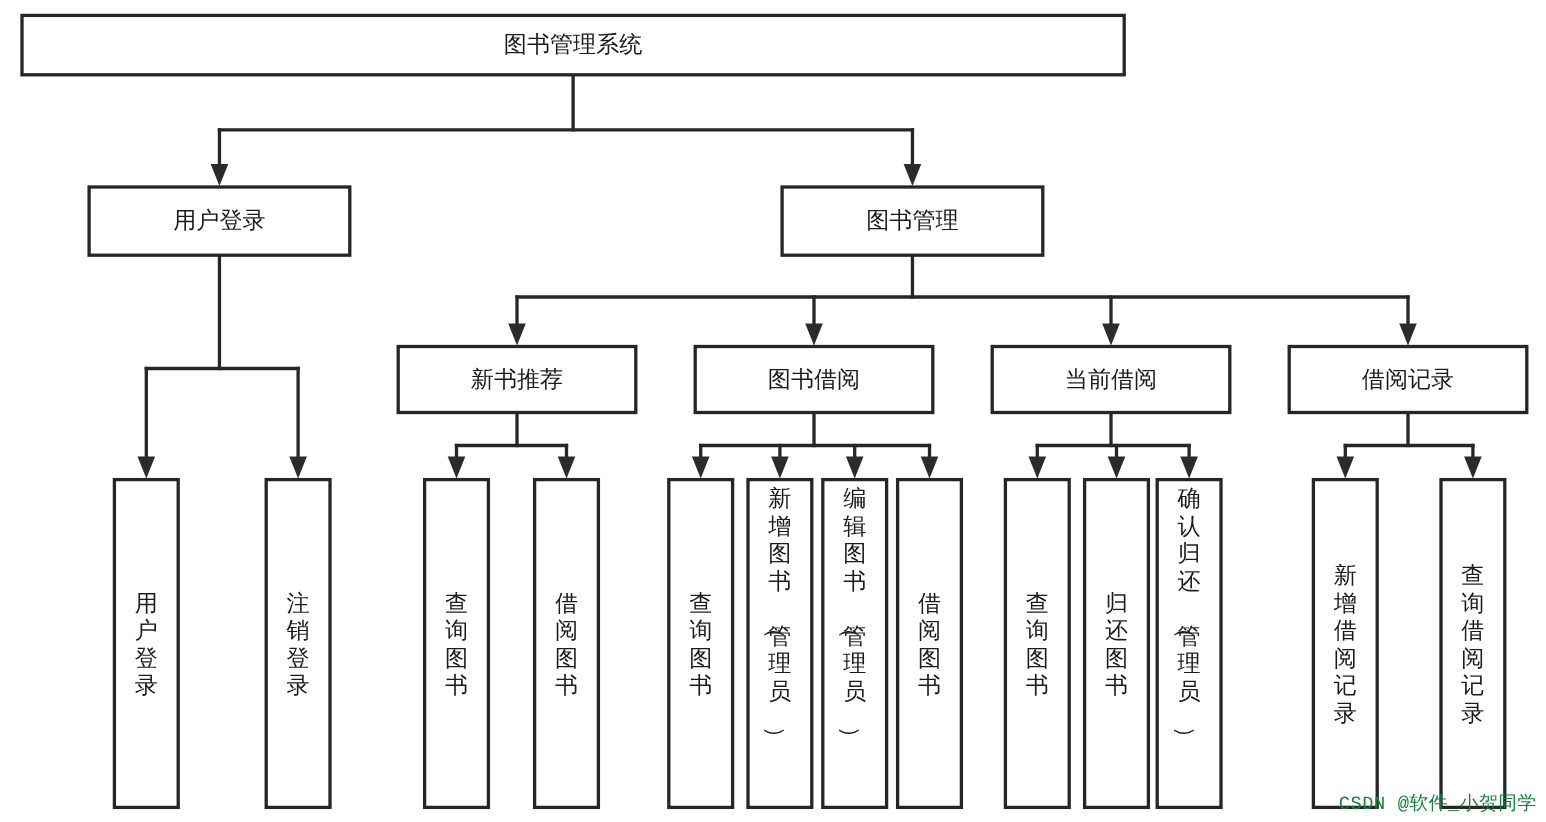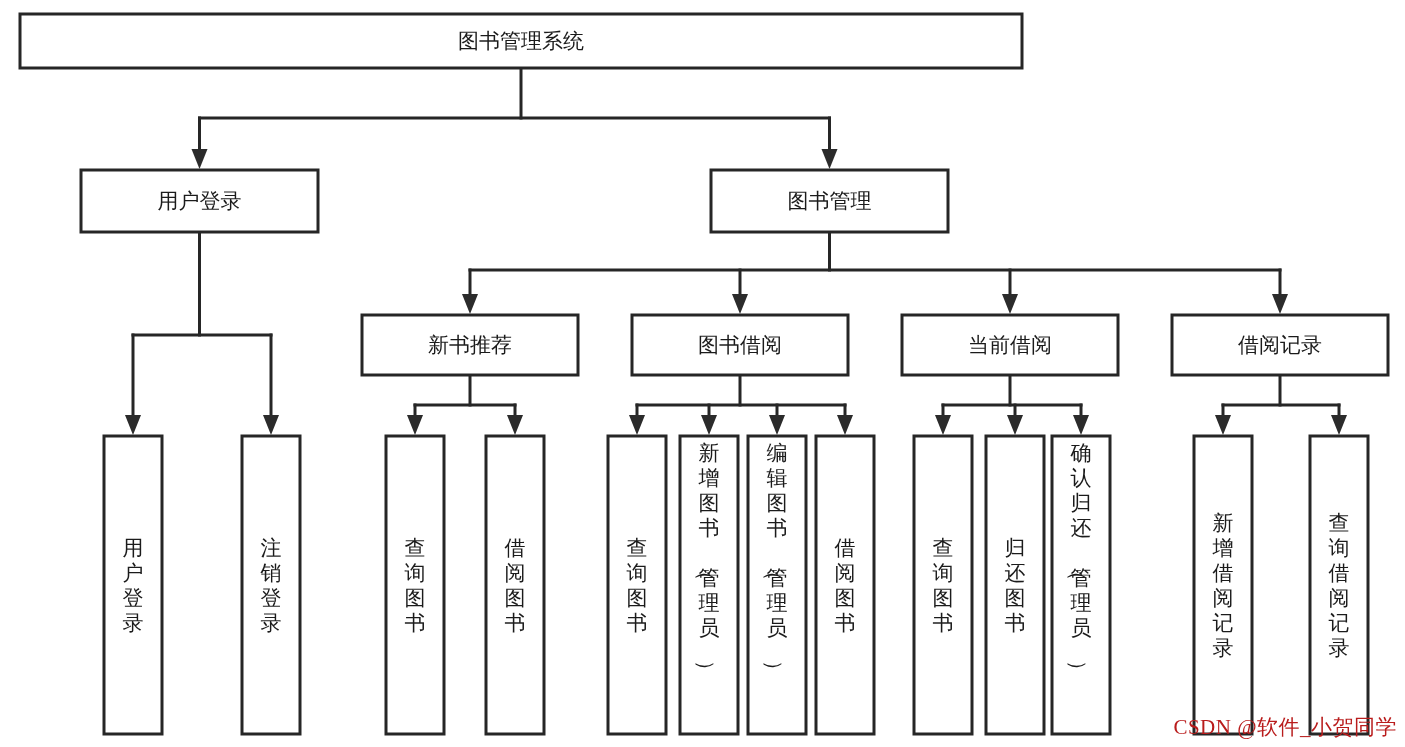--- a/index.html
+++ b/index.html
@@ -51,23 +51,23 @@
     font-family: "Liberation Sans", "DejaVu Sans", sans-serif;
     font-size: 21px;
     fill: #1b1b1b;
     text-anchor: middle;
     white-space: pre;
   }
   .watermark {
     position: absolute;
     right: 8px;
     bottom: 6px;
-    font-family: Liberation Serif, serif;
-    font-size: 21px;
-    color: #b91c1c;
+    font-family: Liberation Mono, monospace;
+    font-size: 17px;
+    color: #15803d;
     letter-spacing: 0.5px;
     user-select: none;
   }
 </style>
 </head>
 <body>
 
 <div id="stage">
   <svg id="diagram-svg" viewBox="0 0 1405 747" xmlns="http://www.w3.org/2000/svg">
     <g id="connectors-layer">

